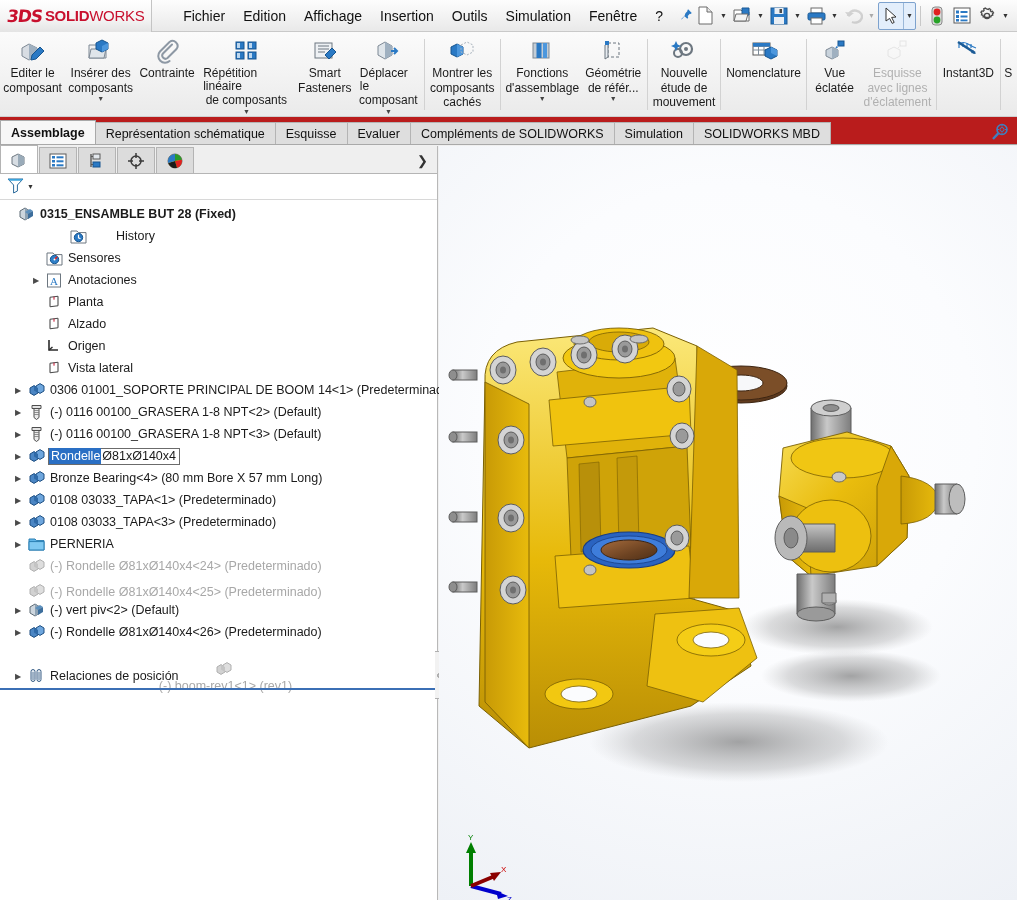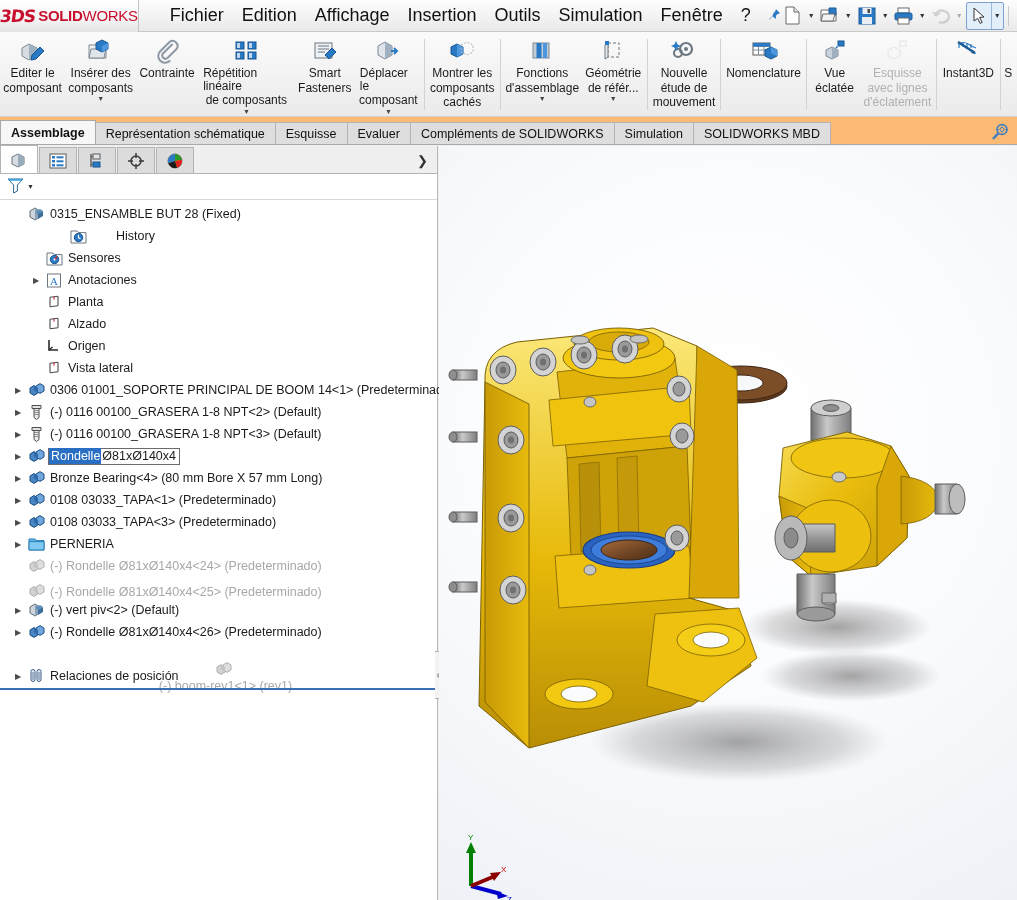--- a/index.html
+++ b/index.html
@@ -30,21 +30,21 @@
   .logo-3ds {
     color: #c8102e; font-weight: bold; font-size: 17px;
     font-family: "DejaVu Sans", sans-serif;
     letter-spacing: -1px; margin-right: 3px;
     transform: skewX(-8deg);
   }
   .logo-solid { color: #c8102e; font-weight: bold; font-size: 15px; letter-spacing: -0.3px; }
   .logo-works { color: #c8102e; font-weight: normal; font-size: 15px; letter-spacing: -0.3px; }
   .menu-items { display: flex; align-items: center; margin-left: 22px; }
   .menu-item {
-    padding: 4px 9px; font-size: 18px; color: #111; cursor: default; white-space: nowrap;
+    padding: 4px 9px; font-size: 14px; color: #111; cursor: default; white-space: nowrap;
   }
   .pin-icon { margin-left: 8px; color: #2a79c4; font-size: 15px; }
   .qat {
     display: flex; align-items: center; margin-left: auto; padding-right: 6px; gap: 1px;
   }
   .qat-btn {
     width: 24px; height: 26px; display: flex; align-items: center; justify-content: center;
   }
   .qat-arrow { width: 11px; height: 26px; display: flex; align-items: center; justify-content: center;
      font-size: 7px; color: #333; }
@@ -67,21 +67,21 @@
     font-size: 12px; line-height: 12.5px; text-align: left; color: #1b1b1b;
     margin-top: 2px; max-width: 92px;
   }
   .rb-label.dim { color: #b0b0b0; }
   .rb-caret { font-size: 7px; color: #444; line-height: 8px; margin-top: 1px; }
   .rb-sep { width: 1px; align-self: stretch; background: #d2d2d2; margin: 4px 2px 6px 2px; }
 
   
   .tabstrip {
     position: absolute; top: 117px; left: 0; width: 1017px; height: 28px;
-    background: #fdba74; display: flex; align-items: flex-end;
+    background: #b91c1c; display: flex; align-items: flex-end;
     border-bottom: 1px solid #a9a9a9;
   }
   .tab {
     height: 22px; padding: 0 10px; display: flex; align-items: center;
     font-size: 12.5px; background: #dedede;
     border: 1px solid #b4b4b4; border-bottom: none; margin-right: -1px;
     color: #111; cursor: default; white-space: nowrap;
   }
   .tab.active {
     background: #f7f7f7; font-weight: bold; height: 24px;
@@ -538,21 +538,21 @@
       <span>
         <svg width="20" height="18" viewBox="0 0 20 18">
             <path d="M2 3h15l-5.6 6v6l-3.8 2V9z" fill="#fff" stroke="#2a6a9b"></path>
             <path d="M2 3h15l-1.6 1.8H3.6z" fill="#39a3dd"></path>
           </svg>
       </span>
       <span style="font-size:7px;color:#333;margin-left:1px;">▼</span>
     </div>
 
     <div class="tree" id="tree-root">
-        <div class="trow" style="padding-left: 10px;">
+        <div class="trow" style=" font-weight: bold;">
           <span class="tarrow"></span>
           <span class="ticon">
             <svg width="17" height="16" viewBox="0 0 17 16">
               <path d="M2 5l5-3 5 3v6l-5 3-5-3z" fill="#cdd6de" stroke="#5d6a75"></path>
               <path d="M7 2l5 3v6l-5 3z" fill="#8fa3b4"></path>
               <path d="M7 6l5-3 3 2-5 3z" fill="#5b8fbd"></path>
               <path d="M10 8l5-3v5l-5 3z" fill="#3d6e9c"></path>
             </svg>
           </span>
           <span class="tlabel">0315_ENSAMBLE BUT 28  (Fixed)</span>

